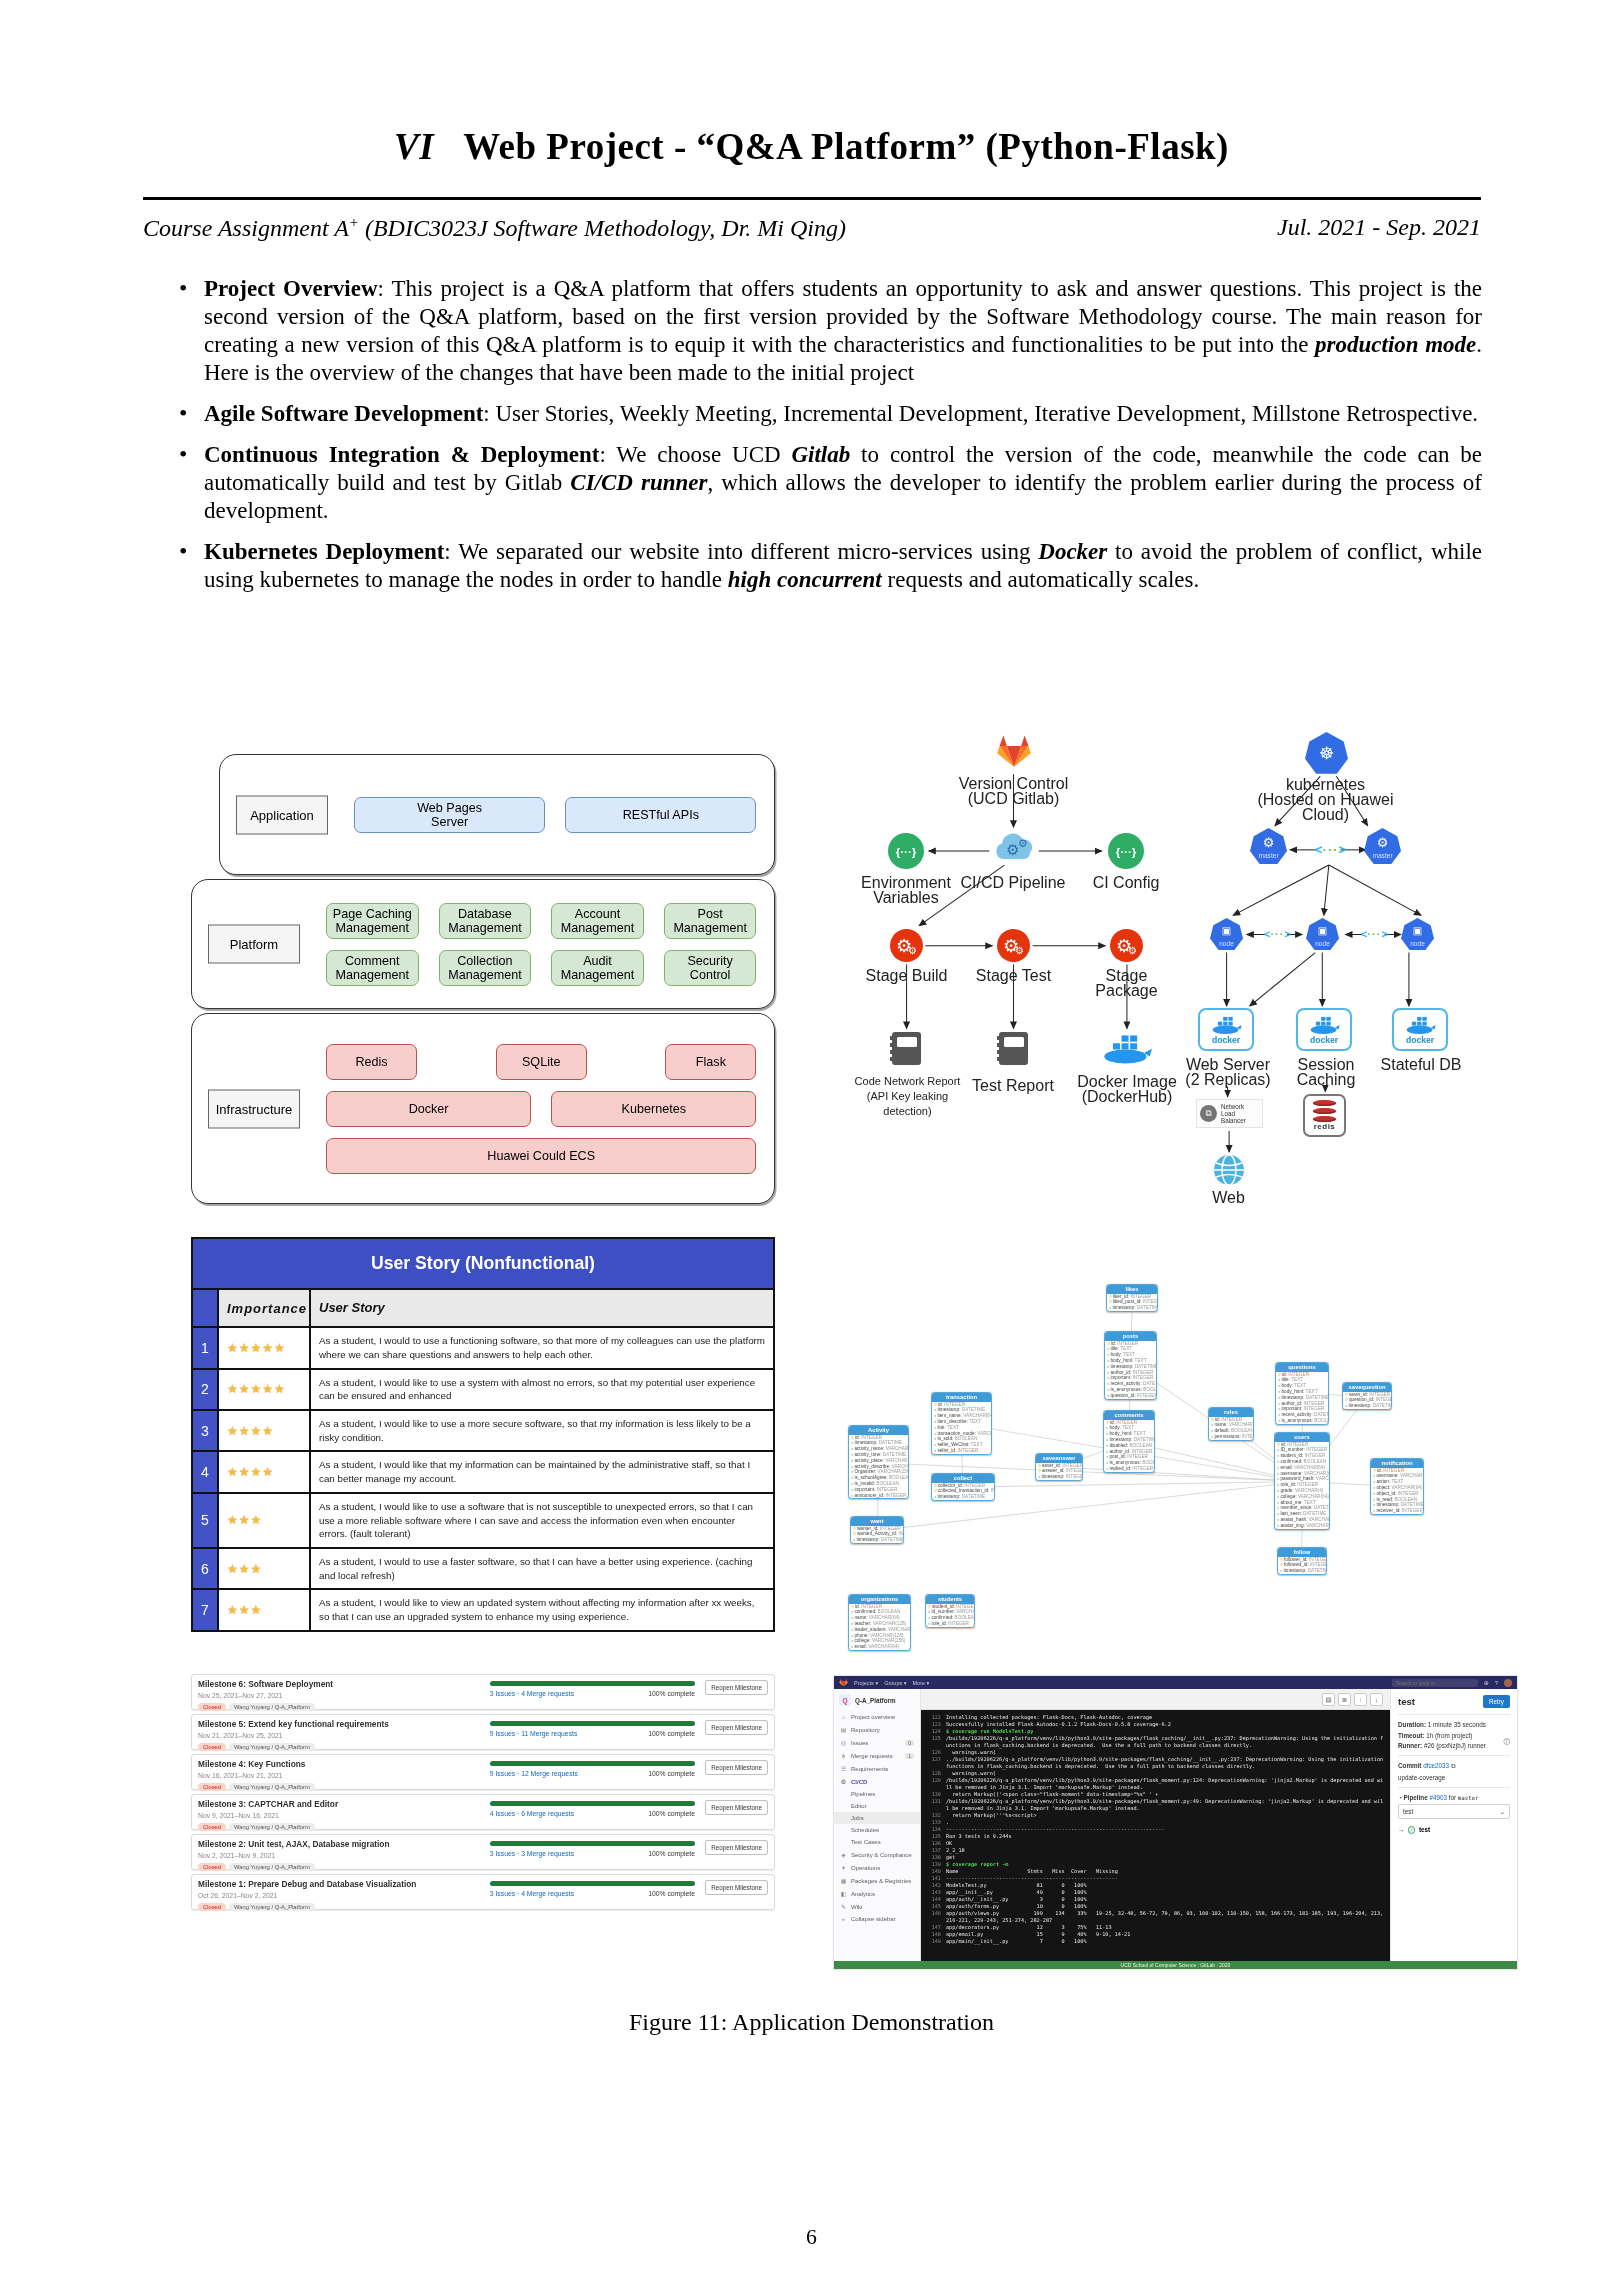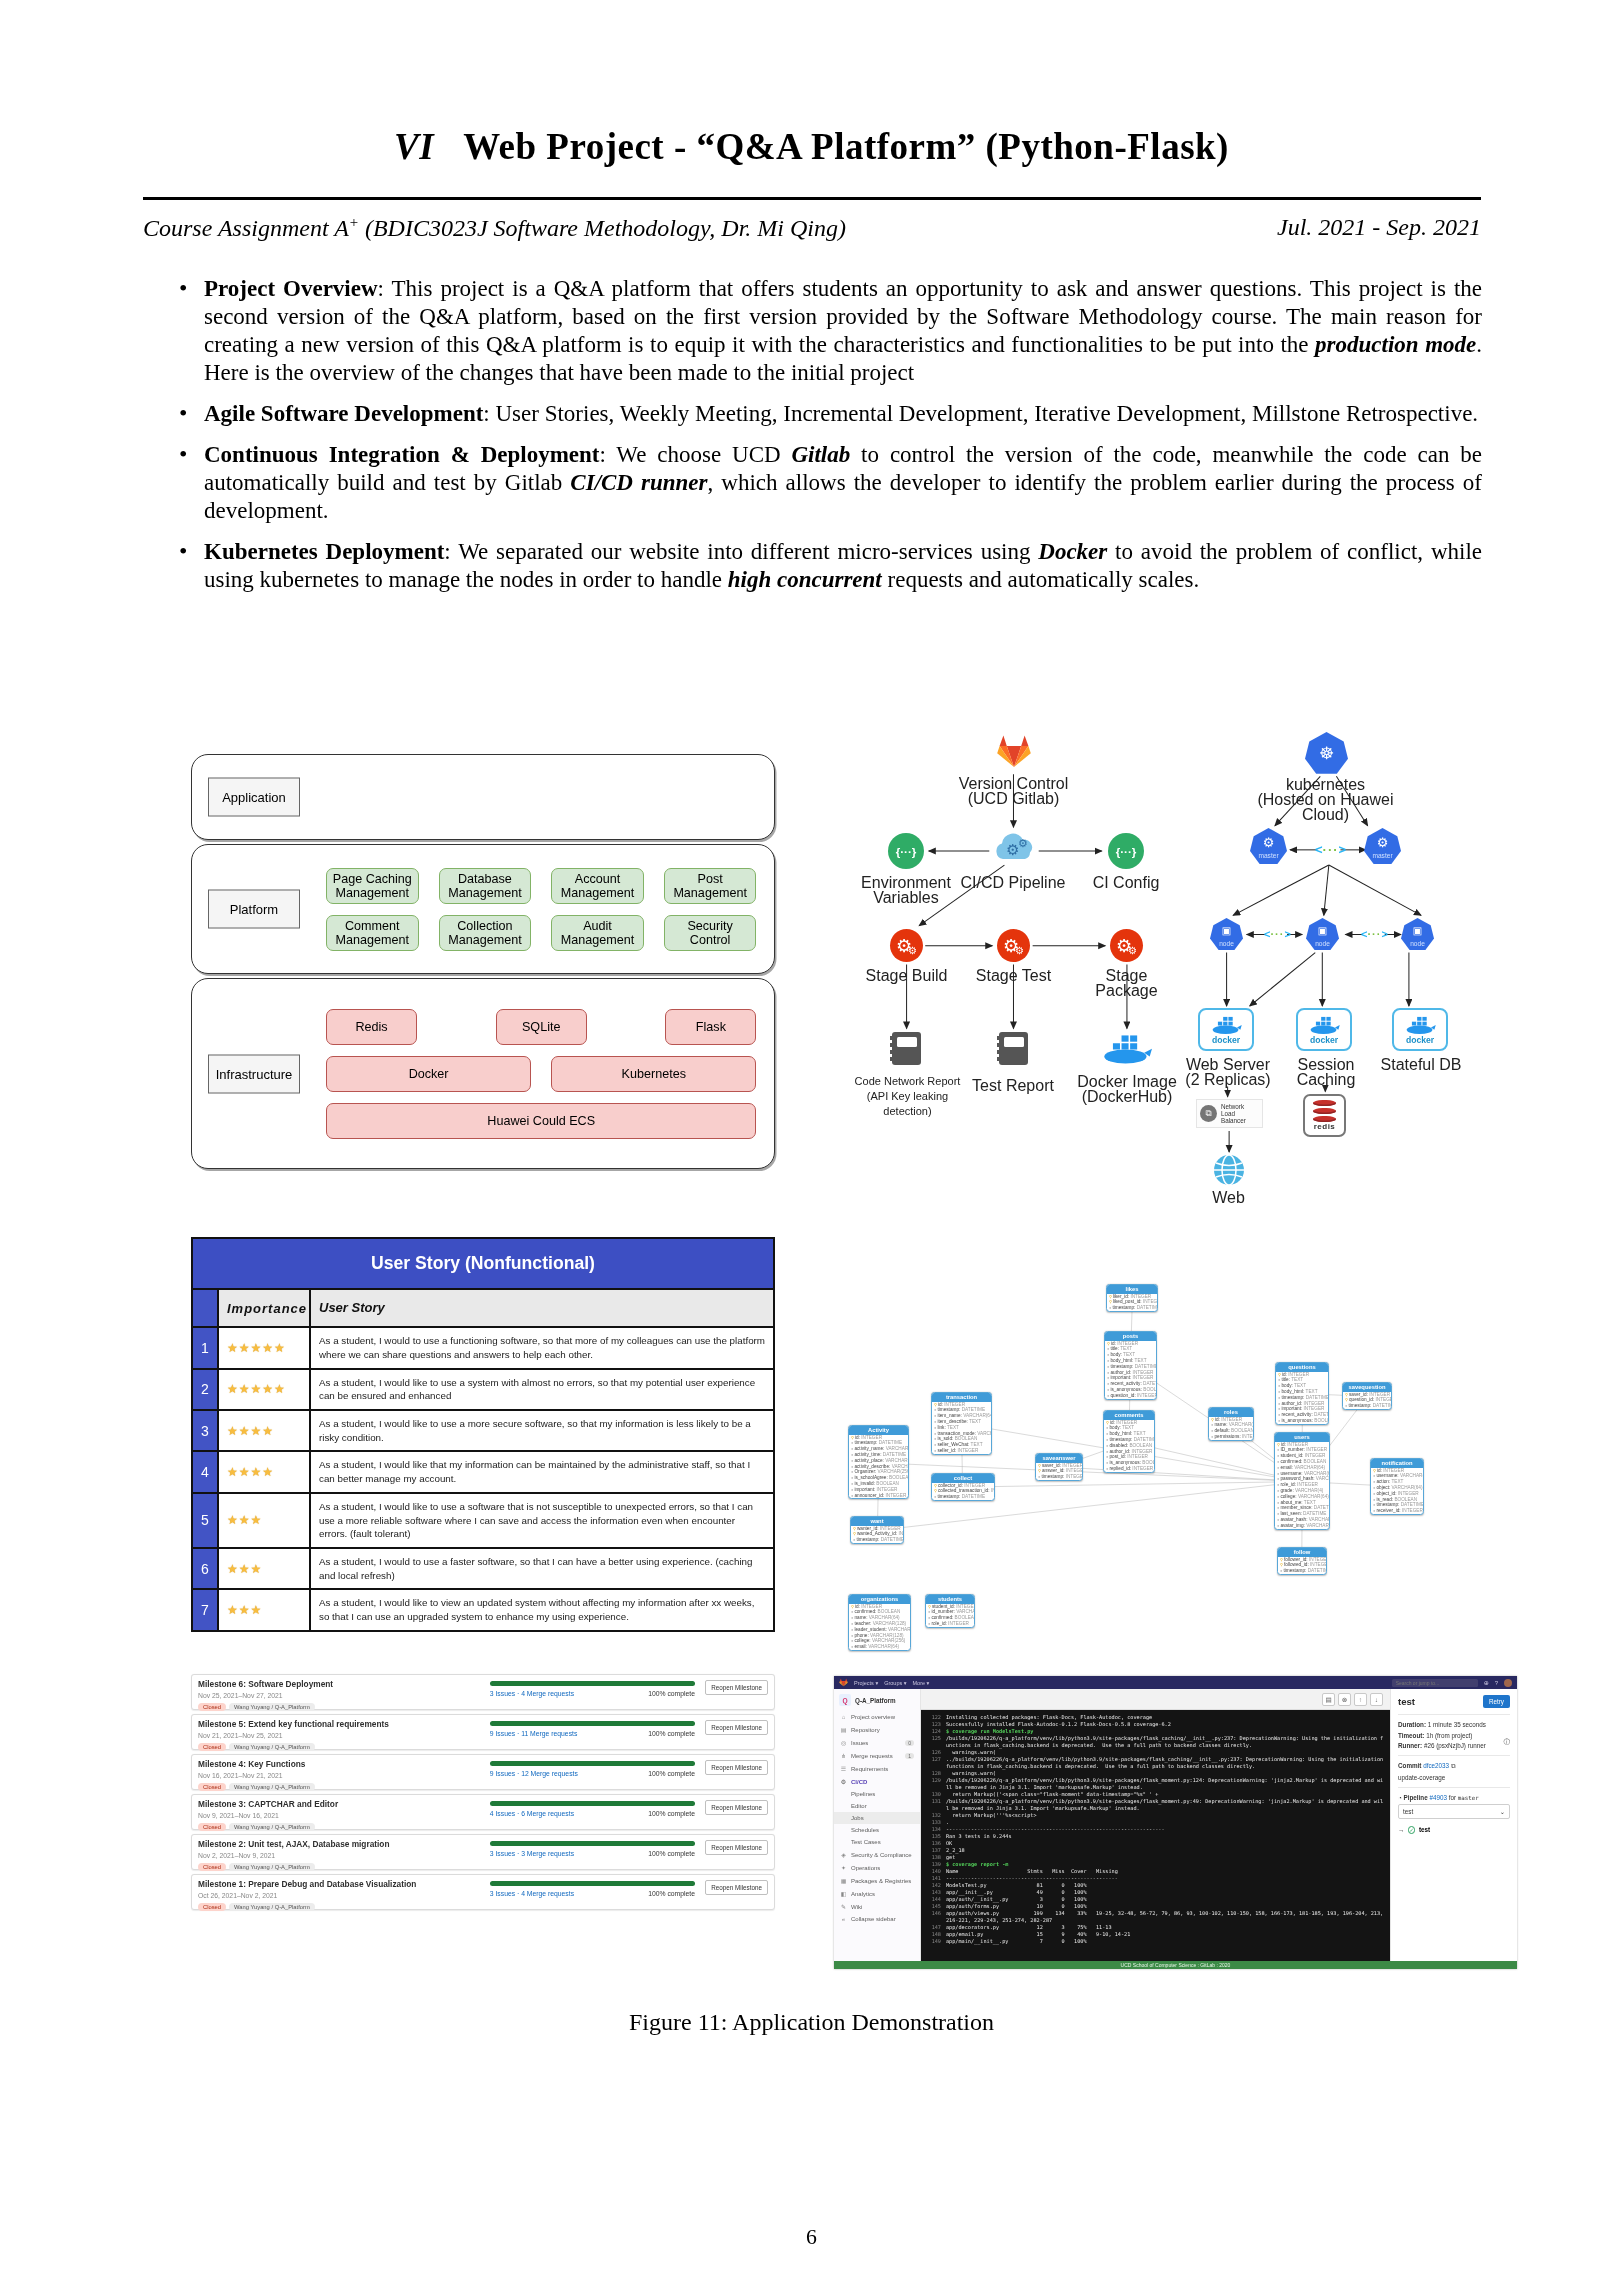--- a/index.html
+++ b/index.html
@@ -39,21 +39,21 @@
                      font-family:"Liberation Sans",sans-serif; font-size:13px; }
   .arch-rows { position:absolute; left:134px; right:17.6px; top:0; bottom:0; display:flex;
                flex-direction:column; justify-content:center; gap:11px; }
   .arch-row { display:flex; gap:20px; }
   .arch-box { flex:1; border-radius:7px; border:1.3px solid; min-height:36px; display:flex;
               align-items:center; justify-content:center; text-align:center;
               font-family:"Liberation Sans",sans-serif; font-size:12.6px; white-space:pre-line; padding:3px 2px;}
   .arch-box.blue  { background:#dae8fc; border-color:#6c8ebf; }
   .arch-box.green { background:#d5e8d4; border-color:#82b366; }
   .arch-box.red   { background:#f8cecc; border-color:#b85450; }
-  .arch-layer.l1 { height:86px; } .arch-layer.l2 { height:130px; } .arch-layer.l3 { height:191px; }
+  .arch-layer.l1 { height:121px;margin-left:28px; } .arch-layer.l2 { height:130px; } .arch-layer.l3 { height:191px; }
   .arch-row.spread3 .arch-box { flex:0 0 91px; }
   .arch-row.spread3 { justify-content:space-between; }
 
   
   .cicd { position:absolute; left:852px; top:730px; width:328px; height:474px;
           font-family:"Liberation Sans",sans-serif; }
   .k8s  { position:absolute; left:1185px; top:730px; width:333px; height:486px;
           font-family:"Liberation Sans",sans-serif; }
   .dg-label { position:absolute; text-align:center; font-size:16px; line-height:15px;
               white-space:pre-line; color:#222; }
@@ -234,20 +234,27 @@
   <ul class="bullets">
       <li><span class="seg b">Project Overview</span><span class="seg">: This project is a Q&amp;A platform that offers students an opportunity to ask and answer questions. This project is the second version of the Q&amp;A platform, based on the first version provided by the Software Methodology course. The main reason for creating a new version of this Q&amp;A platform is to equip it with the characteristics and functionalities to be put into the </span><span class="seg b i">production mode</span><span class="seg">. Here is the overview of the changes that have been made to the initial project</span></li>
       <li><span class="seg b">Agile Software Development</span><span class="seg">: User Stories, Weekly Meeting, Incremental Development, Iterative Development, Millstone Retrospective.</span></li>
       <li><span class="seg b">Continuous Integration &amp; Deployment</span><span class="seg">: We choose UCD </span><span class="seg b i">Gitlab</span><span class="seg"> to control the version of the code, meanwhile the code can be automatically build and test by Gitlab </span><span class="seg b i">CI/CD runner</span><span class="seg">, which allows the developer to identify the problem earlier during the process of development.</span></li>
       <li><span class="seg b">Kubernetes Deployment</span><span class="seg">: We separated our website into different micro-services using </span><span class="seg b i">Docker</span><span class="seg"> to avoid the problem of conflict, while using kubernetes to manage the nodes in order to handle </span><span class="seg b i">high concurrent</span><span class="seg"> requests and automatically scales.</span></li>
     </ul>
 
   <div class="arch fig-sans" id="arch">
       <div class="arch-layer l1">
         <div class="lbl">Application</div>
+        <div class="arch-rows">
+          <div class="arch-row">
+            <div class="arch-box blue">Web Pages
+Server</div>
+            <div class="arch-box blue">RESTful APIs</div>
+          </div>
+        </div>
       </div>
       <div class="arch-layer l2">
         <div class="lbl">Platform</div>
         <div class="arch-rows">
           <div class="arch-row">
             <div class="arch-box green">Page Caching
 Management</div>
             <div class="arch-box green">Database
 Management</div>
             <div class="arch-box green">Account

